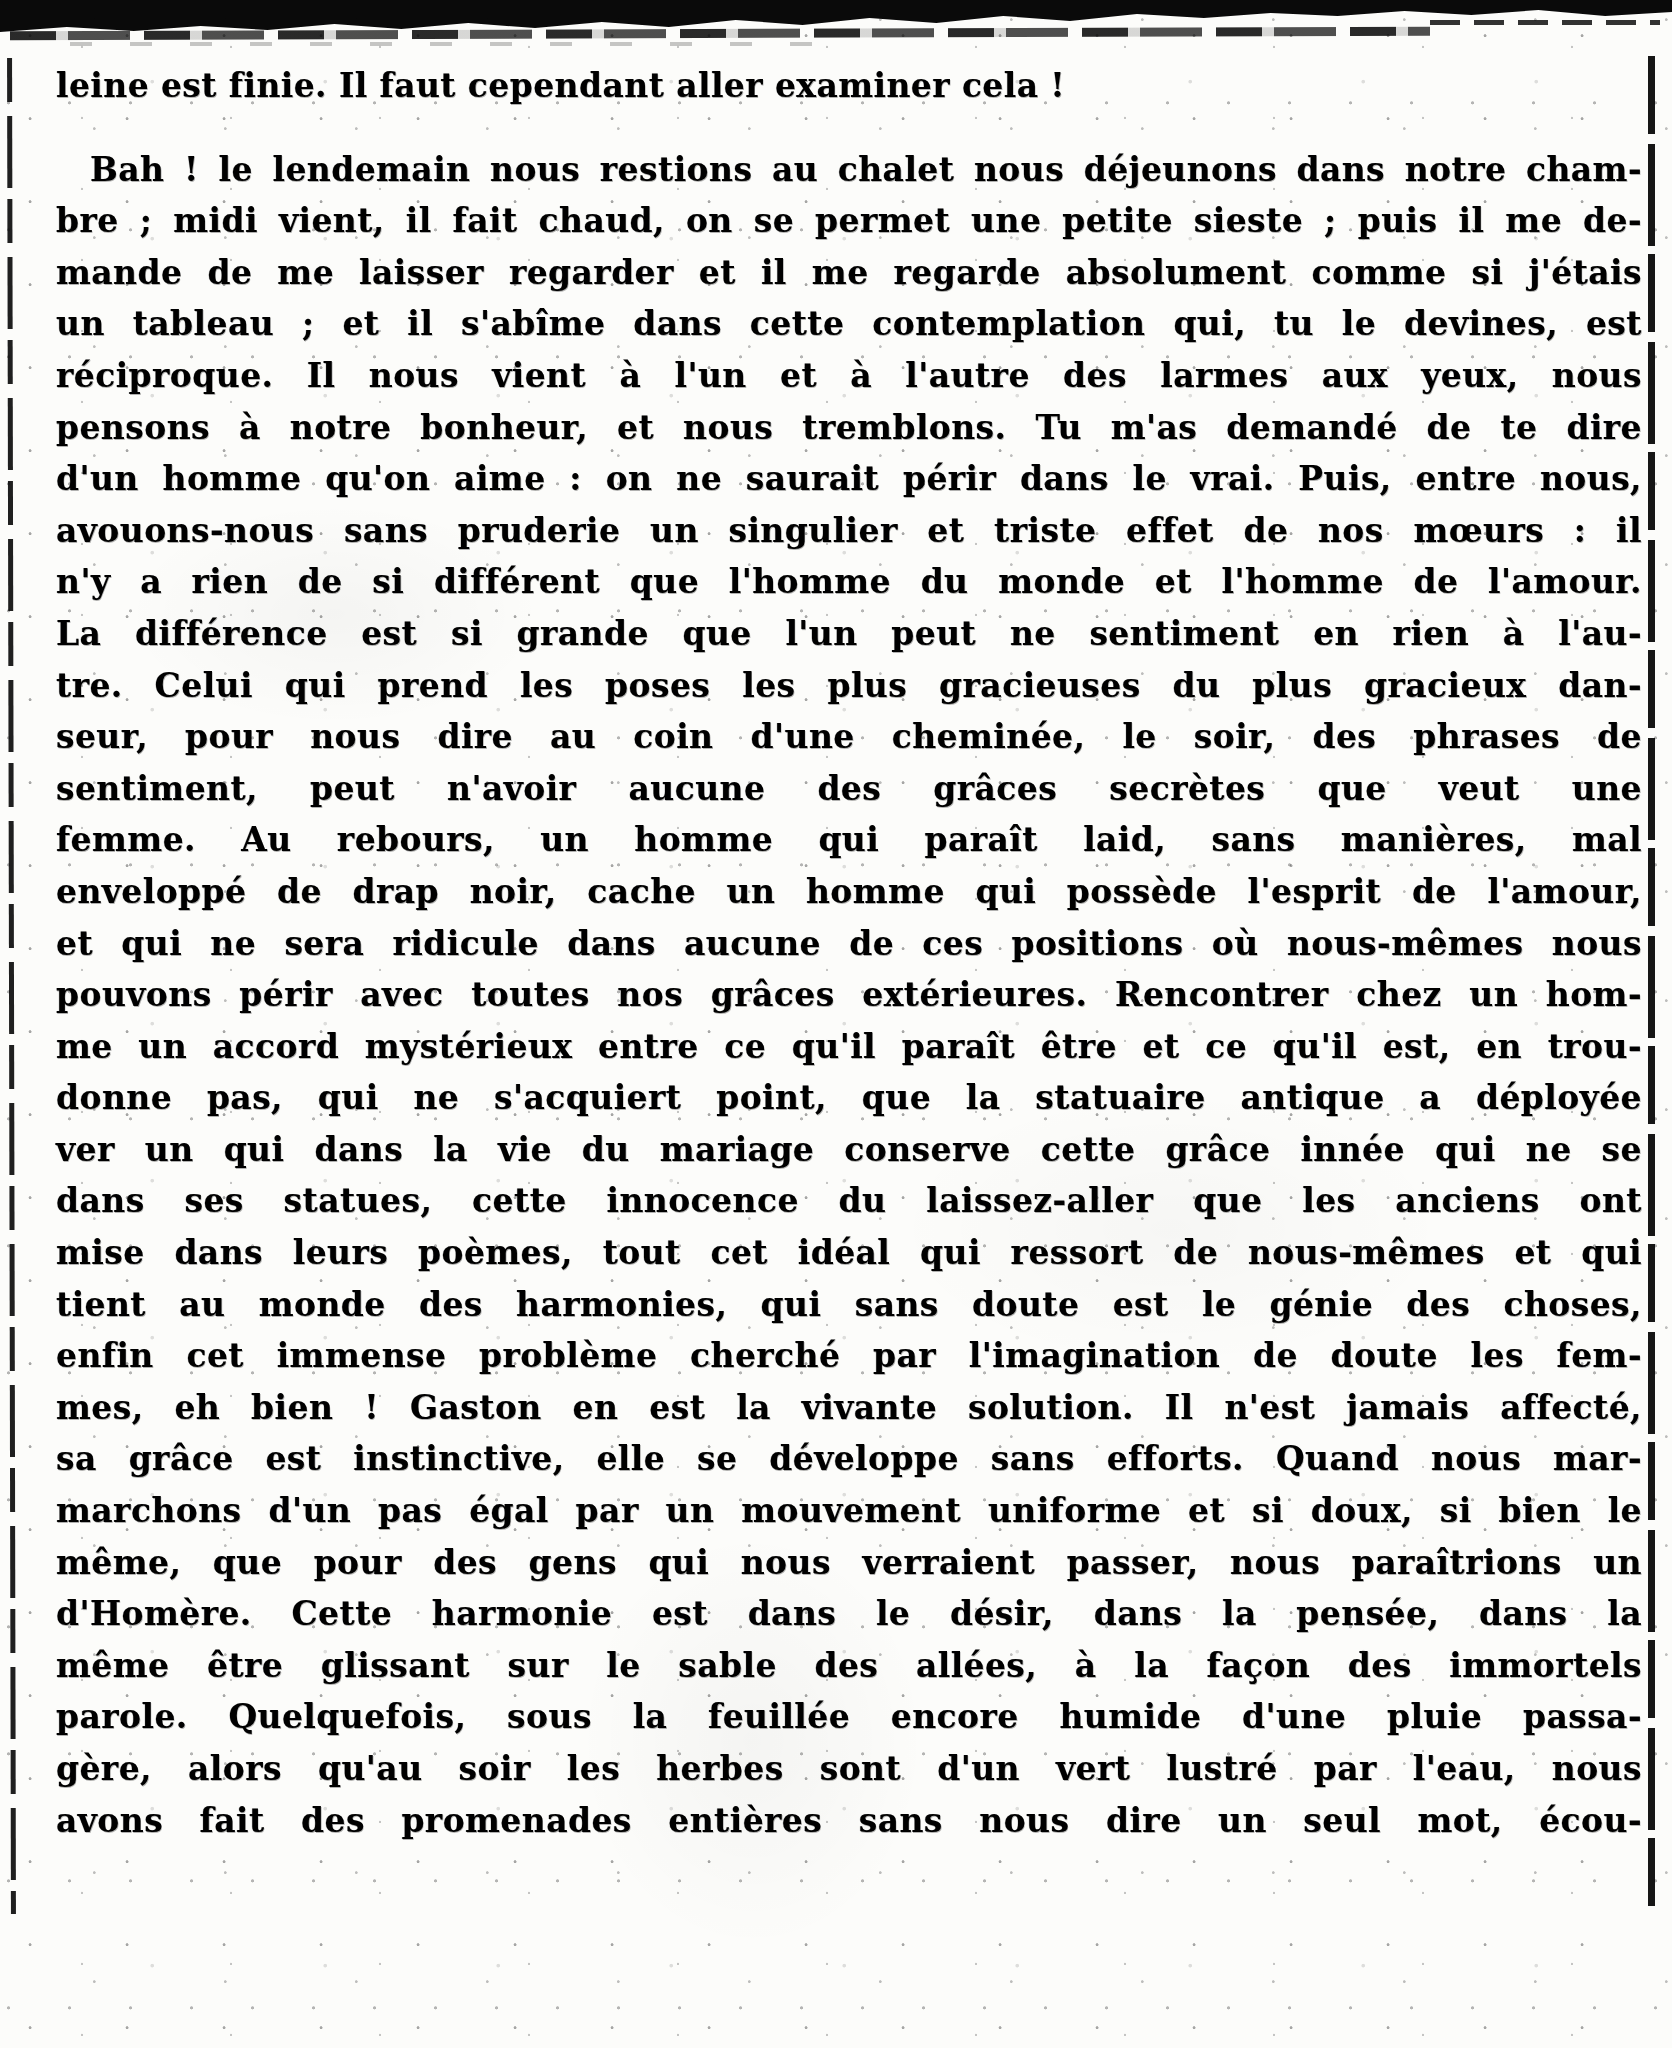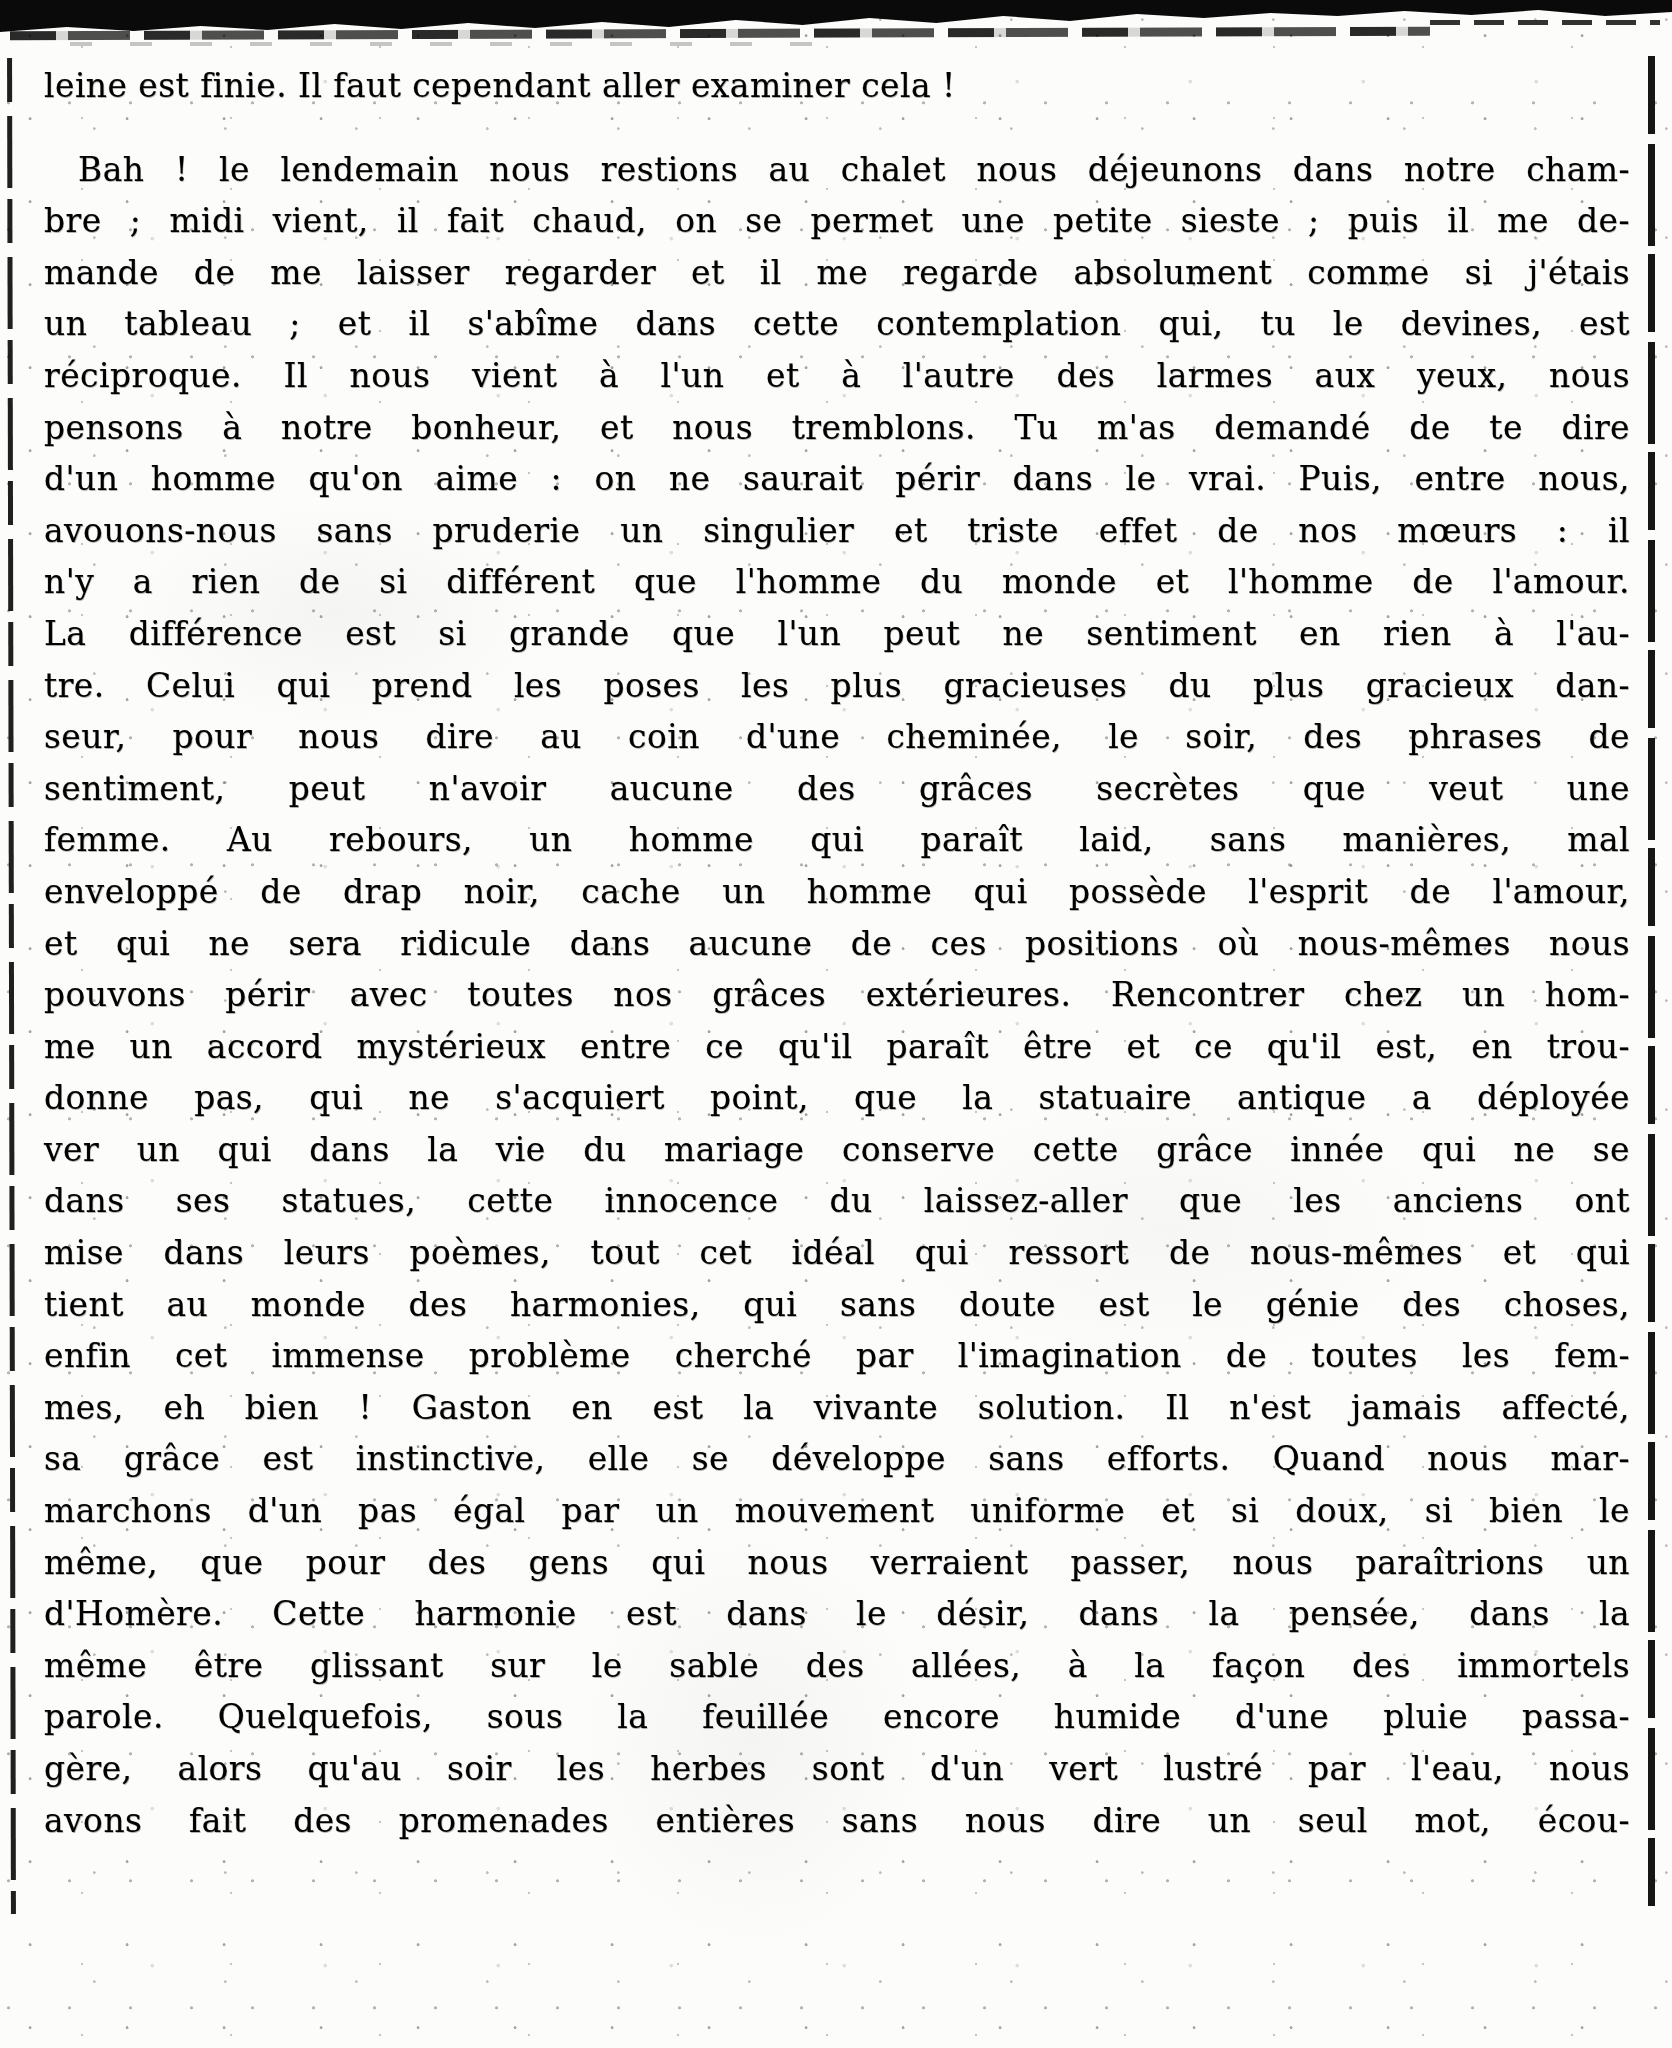--- a/index.html
+++ b/index.html
@@ -73,24 +73,24 @@
   }
   .rule-right{
     position:absolute;top:56px;left:1648px;width:7px;height:1850px;z-index:3;
     background:repeating-linear-gradient(180deg,
       #0a0a0a 0 78px, transparent 78px 88px,
       #0a0a0a 88px 190px, transparent 190px 198px);
     opacity:.95;
   }
   
   .text-column{
-    position:absolute;top:60px;left:44px;width:1586px;z-index:2;
+    position:absolute;top:60px;left:56px;width:1586px;z-index:2;
     color:#0e0e0d;
     font-size:33px;
-    font-weight:400;
+    font-weight:700;
     line-height:51.6px;
     letter-spacing:.4px;
     filter:blur(.35px) contrast(1.55);
   }
   .line{
     height:51.6px;
     white-space:nowrap;
     text-align:justify;
     text-align-last:justify;
     text-shadow:.6px .8px 0 rgba(0,0,0,.30), -.5px -.3px 0 rgba(0,0,0,.22);
@@ -137,21 +137,21 @@
     <div class="line">femme. Au rebours, un homme qui paraît laid, sans manières, mal</div>
     <div class="line">enveloppé de drap noir, cache un homme qui possède l'esprit de l'amour,</div>
     <div class="line">et qui ne sera ridicule dans aucune de ces positions où nous-mêmes nous</div>
     <div class="line">pouvons périr avec toutes nos grâces extérieures. Rencontrer chez un hom-</div>
     <div class="line">me un accord mystérieux entre ce qu'il paraît être et ce qu'il est, en trou-</div>
     <div class="line">donne pas, qui ne s'acquiert point, que la statuaire antique a déployée</div>
     <div class="line">ver un qui dans la vie du mariage conserve cette grâce innée qui ne se</div>
     <div class="line">dans ses statues, cette innocence du laissez-aller que les anciens ont</div>
     <div class="line">mise dans leurs poèmes, tout cet idéal qui ressort de nous-mêmes et qui</div>
     <div class="line">tient au monde des harmonies, qui sans doute est le génie des choses,</div>
-    <div class="line">enfin cet immense problème cherché par l'imagination de toutes les fem-</div>
+    <div class="line">enfin cet immense problème cherché par l'imagination de doute les fem-</div>
     <div class="line">mes, eh bien ! Gaston en est la vivante solution. Il n'est jamais affecté,</div>
     <div class="line">sa grâce est instinctive, elle se développe sans efforts. Quand nous mar-</div>
     <div class="line">marchons d'un pas égal par un mouvement uniforme et si doux, si bien le</div>
     <div class="line">même, que pour des gens qui nous verraient passer, nous paraîtrions un</div>
     <div class="line">d'Homère. Cette harmonie est dans le désir, dans la pensée, dans la</div>
     <div class="line">même être glissant sur le sable des allées, à la façon des immortels</div>
     <div class="line">parole. Quelquefois, sous la feuillée encore humide d'une pluie passa-</div>
     <div class="line">gère, alors qu'au soir les herbes sont d'un vert lustré par l'eau, nous</div>
     <div class="line">avons fait des promenades entières sans nous dire un seul mot, écou-</div>
   </div>

